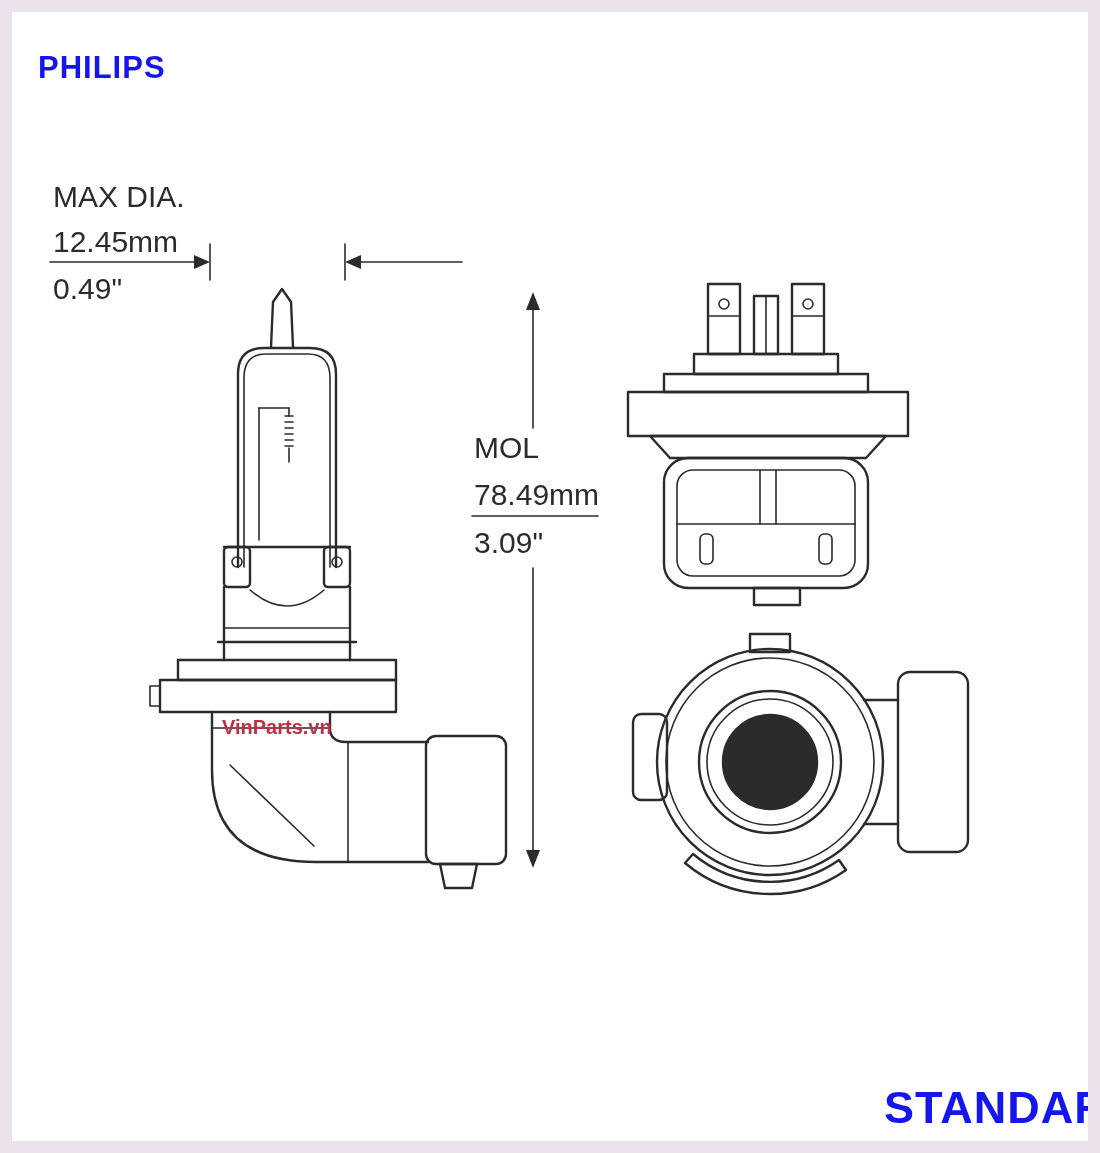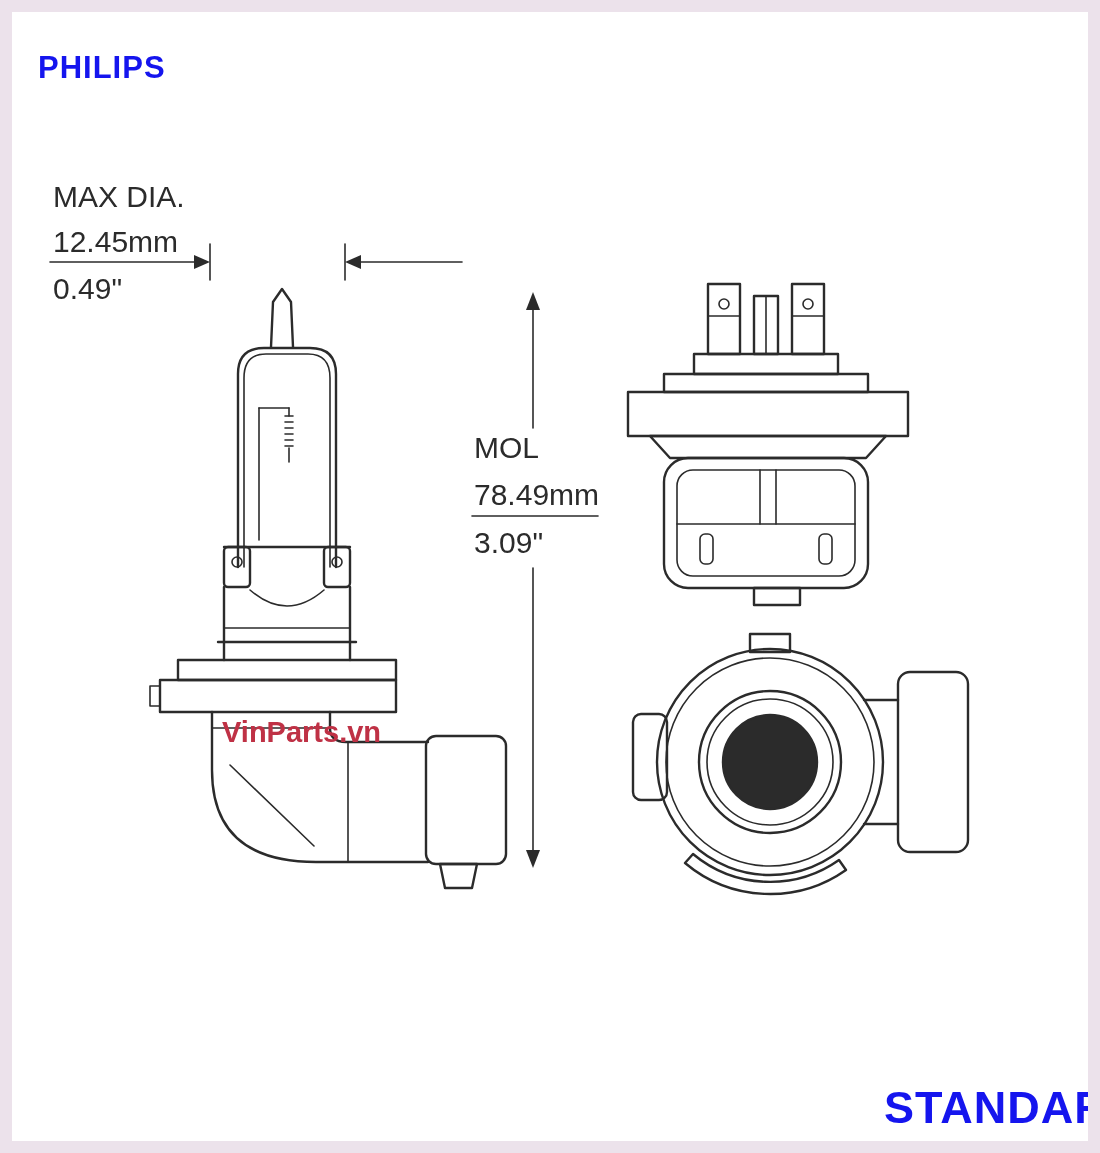--- a/index.html
+++ b/index.html
@@ -17,21 +17,21 @@
   }
   .brand {
     position:absolute; font-weight:bold;
     color:var(--brand-blue,#1515ee);
     letter-spacing:1px; z-index:5;
   }
   .philips { left:38px; top:28px; font-size:31px;margin-top:22px; }
   .standar { left:884px; top:1082px; font-size:45px; }
   .watermark {
     position:absolute; left:222px; top:716px;
-    font-size:29px; font-weight:bold;
+    font-size:20px; font-weight:bold;
     color:var(--watermark-red,#bf3145); z-index:5;
   }
   svg.drawing { position:absolute; left:0; top:0; z-index:1; }
   svg.drawing * {
     stroke:var(--line,#2b2b2b); stroke-width:2.4; fill:none;
     stroke-linecap:round; stroke-linejoin:round;
   }
   svg.drawing .thin, svg.drawing .thin * { stroke-width:1.6; }
   svg.drawing .fill { fill:var(--line,#2b2b2b); stroke:none; }
   svg.drawing .solid { fill:var(--line,#2b2b2b); }

